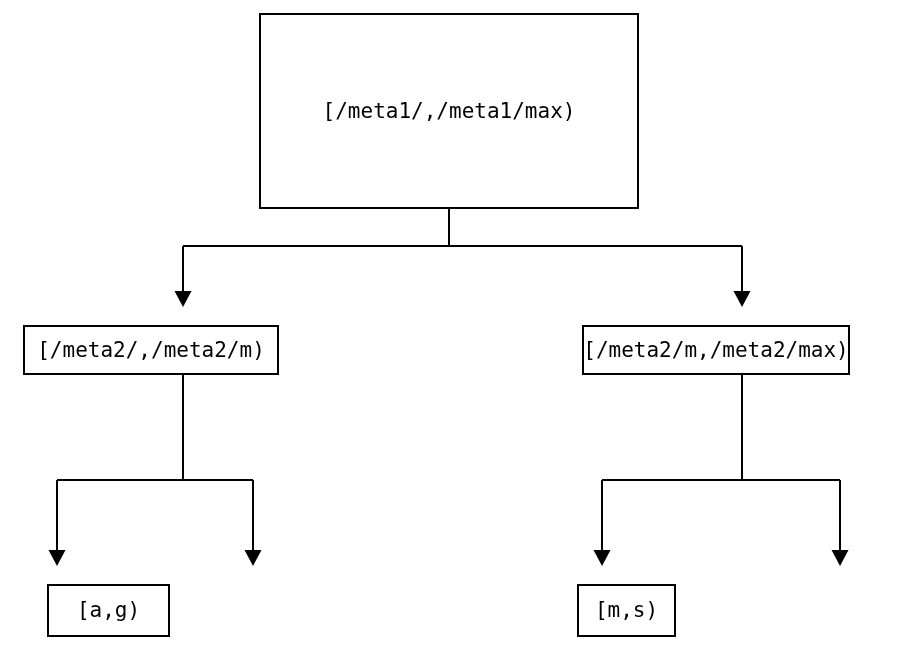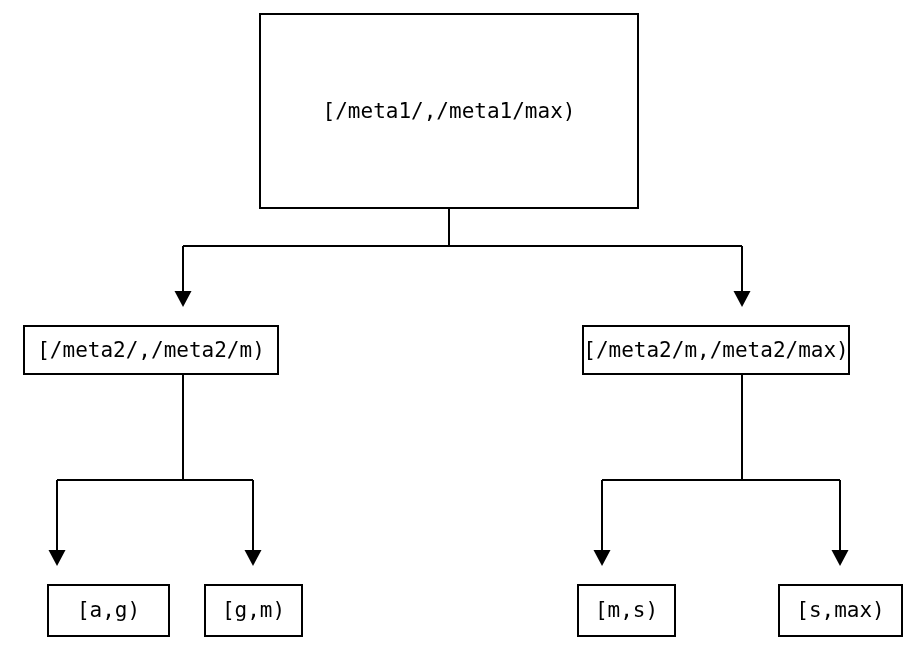--- a/index.html
+++ b/index.html
@@ -88,25 +88,19 @@
   </div>
 
   <div class="node node-meta2-r">
     <span>[/meta2/m,/meta2/max)</span>
   </div>
 
   <div class="node node-leaf-ag">
     <span>[a,g)</span>
   </div>
 
-  <div class="node node-leaf-gm">
-    <span>[g,m)</span>
-  </div>
 
   <div class="node node-leaf-ms">
     <span>[m,s)</span>
   </div>
 
-  <div class="node node-leaf-smax">
-    <span>[s,max)</span>
-  </div>
 
 </div>
 
 </body></html>

